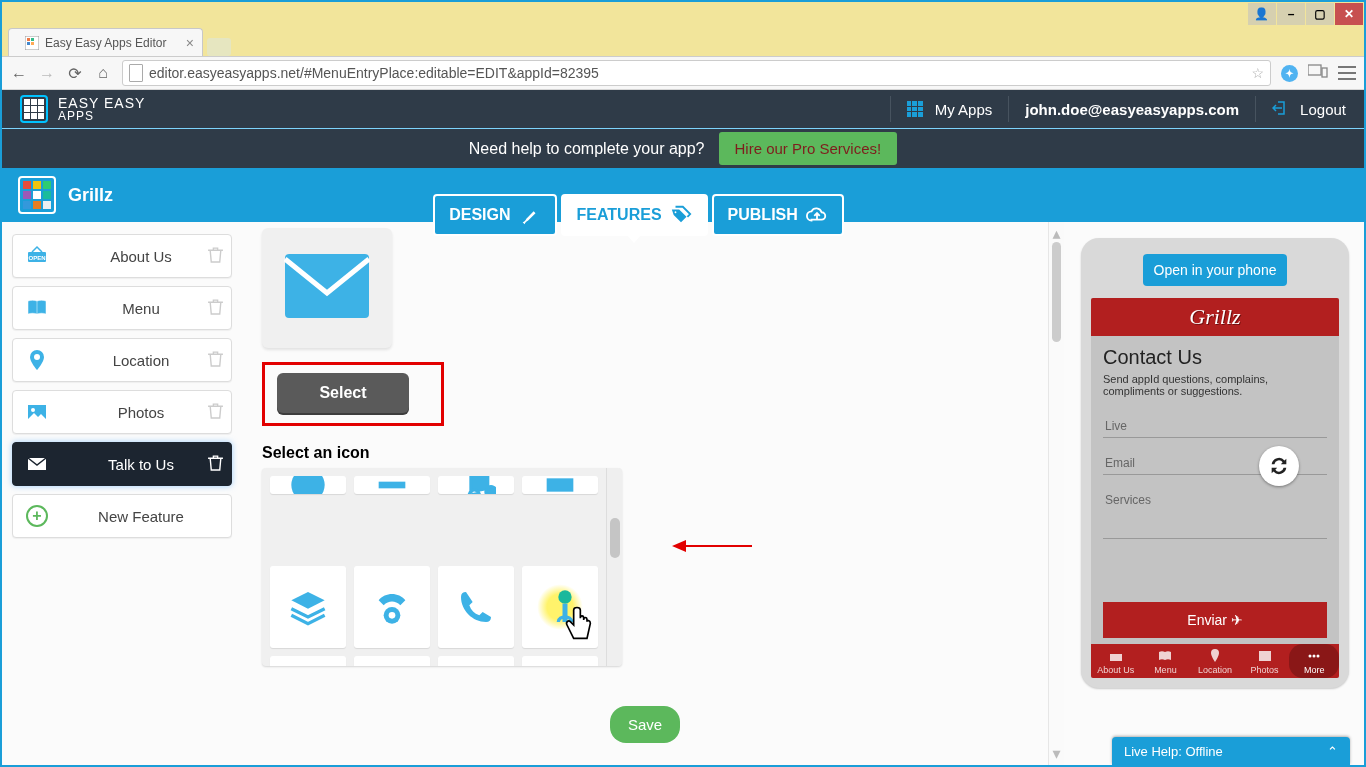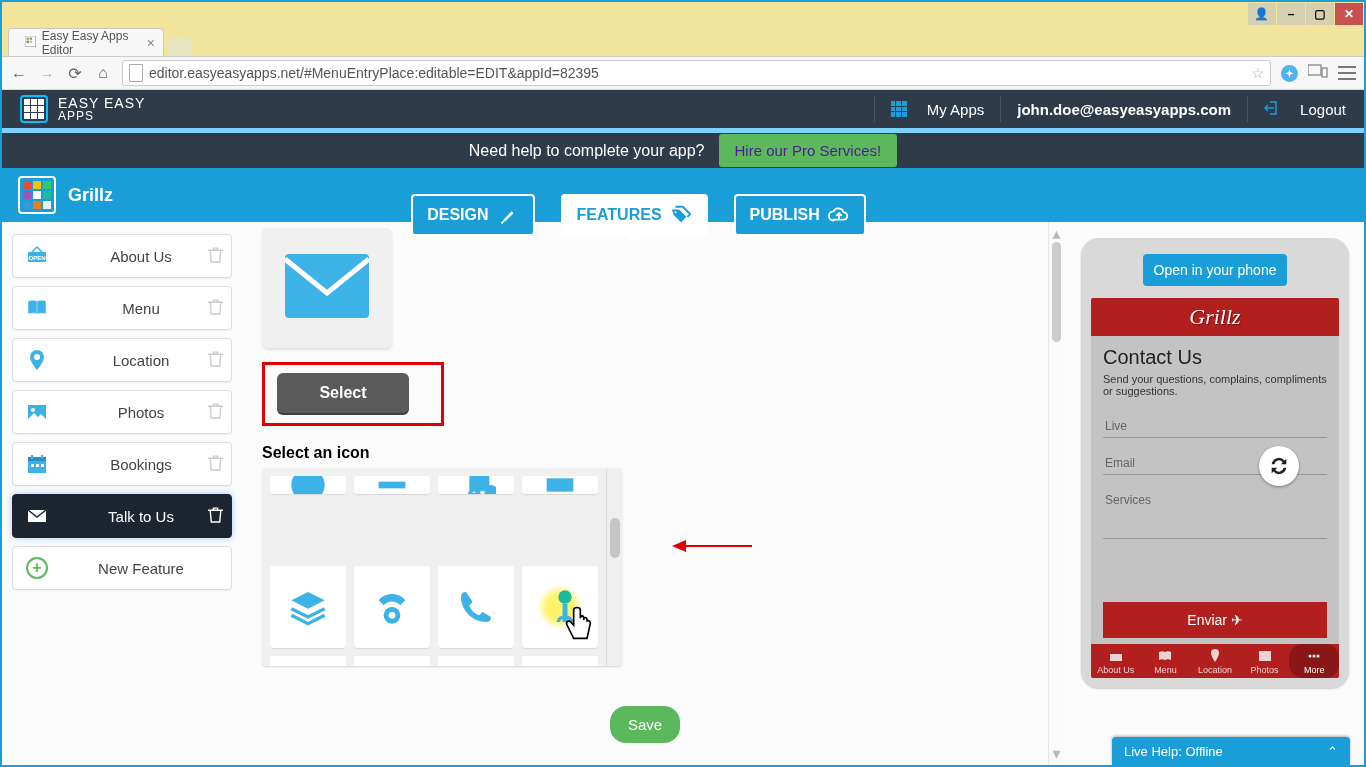--- a/index.html
+++ b/index.html
@@ -9,21 +9,21 @@
 .window-border { border:2px solid #1a9ed8; width:1366px; height:767px; background:#fff; display:flex; flex-direction:column; }
 .titlebar { height:24px; background:#f2e59b; display:flex; justify-content:flex-end; }
 .titlebar .btn { width:28px; height:22px; margin:1px 1px 0 0; display:flex; align-items:center; justify-content:center; font-size:12px; }
 .tb-user { background:#d6d0b0; color:#888; }
 .tb-min { background:#d6d0b0; font-weight:bold; color:#000; }
 .tb-max { background:#d6d0b0; font-weight:bold; color:#000; }
 .tb-close { background:#c75050; color:#fff; font-weight:bold; }
 
 
 .tab-strip { height:30px; background:#f2e59b; display:flex; align-items:flex-end; padding-left:6px; }
-.tab { height:28px; background:#f7f7f7; border-top-left-radius:4px; border-top-right-radius:4px; border:1px solid #c8c8c8; border-bottom:none; display:flex; align-items:center; padding:0 28px 0 16px; font-size:12px; color:#555; position:relative; width:156px; }
+.tab { height:28px; background:#f7f7f7; border-top-left-radius:4px; border-top-right-radius:4px; border:1px solid #c8c8c8; border-bottom:none; display:flex; align-items:center; padding:0 28px 0 16px; font-size:12px; color:#555; position:relative; width:195px; }
 .tab .favicon { width:14px; height:14px; margin-right:6px; display:inline-block; }
 .tab .close-x { position:absolute; right:8px; color:#888; font-size:14px; }
 .tab-new { width:24px; height:18px; margin-left:4px; background:#e6e6c0; border-radius:3px; }
 
 
 .nav-toolbar { height:34px; background:#f7f7f7; border-top:1px solid #ccc; border-bottom:1px solid #d6d6d6; display:flex; align-items:center; padding:0 8px; gap:10px; }
 .nav-btn { width:18px; height:18px; color:#666; display:flex; align-items:center; justify-content:center; font-size:16px; cursor:pointer; }
 .nav-btn.disabled { color:#bbb; }
 .url-field { flex:1; height:26px; border:1px solid #ccc; border-radius:3px; background:#fff; display:flex; align-items:center; padding:0 6px; font-size:14px; color:#555; }
 .url-field .file-icon { width:14px; height:18px; border:1px solid #aaa; border-radius:1px; margin-right:6px; }
@@ -34,36 +34,36 @@
 
 
 .app-area { flex:1; display:flex; flex-direction:column; background:#1a9ed8; overflow:hidden; }
 .app-header { height:38px; background:#2f3b48; display:flex; align-items:center; padding:16px 18px; color:#fff; }
 .logo-box { width:28px; height:28px; border:2px solid #00c2ff; border-radius:4px; display:grid; grid-template-columns:1fr 1fr 1fr; grid-template-rows:1fr 1fr 1fr; gap:1px; padding:2px; margin-right:10px; }
 .logo-box span { background:#fff; }
 .logo-text { line-height:1; font-size:12px; letter-spacing:1px; }
 .logo-text .top { font-size:14px; }
 .header-right { margin-left:auto; display:flex; align-items:center; height:100%; }
 .header-right .sep { width:1px; height:26px; background:#47535f; margin:0 16px; }
-.header-right a { color:#fff; text-decoration:none; font-size:15px; display:flex; align-items:center; gap:20px; }
+.header-right a { color:#fff; text-decoration:none; font-size:15px; display:flex; align-items:center; gap:12px; }
 .my-apps-icon { width:16px; height:16px; display:grid; grid-template-columns:1fr 1fr 1fr; grid-template-rows:1fr 1fr 1fr; gap:1px; }
 .my-apps-icon span { background:#1a9ed8; }
 
 
-.promo-bar { height:40px; background:#2f3b48; border-top:5px solid #7dd3fc; display:flex; align-items:center; justify-content:center; color:#fff; font-size:16px; gap:14px; }
-.promo-btn { background:#5cb85c; color:#4c1d95; border:none; padding:8px 16px; border-radius:3px; font-size:15px; cursor:pointer; }
+.promo-bar { height:40px; background:#2f3b48; border-top:1px solid #7dd3fc; display:flex; align-items:center; justify-content:center; color:#fff; font-size:16px; gap:14px; }
+.promo-btn { background:#5cb85c; color:#7f1d1d; border:none; padding:8px 16px; border-radius:3px; font-size:15px; cursor:pointer; }
 
 
 .main-nav { height:54px; background:#1a9ed8; display:flex; align-items:center; padding:0 16px; }
 .app-name-box { display:flex; align-items:center; gap:12px; color:#fff; font-size:18px; font-weight:bold; }
 .app-name-icon { width:38px; height:38px; border:2px solid #fff; border-radius:4px; display:grid; grid-template-columns:1fr 1fr 1fr; grid-template-rows:1fr 1fr 1fr; gap:2px; padding:3px; }
 .app-name-icon span:nth-child(1){background:#e74c3c;} .app-name-icon span:nth-child(2){background:#f1c40f;} .app-name-icon span:nth-child(3){background:#2ecc71;}
 .app-name-icon span:nth-child(4){background:#9b59b6;} .app-name-icon span:nth-child(5){background:#fff;} .app-name-icon span:nth-child(6){background:#1abc9c;}
 .app-name-icon span:nth-child(7){background:#3498db;} .app-name-icon span:nth-child(8){background:#e67e22;} .app-name-icon span:nth-child(9){background:#ecf0f1;}
-.nav-tabs { margin-left:auto; margin-right:auto; transform:translateX(-92px); display:flex; gap:26px;margin-top:40px; }
+.nav-tabs { margin-left:auto; margin-right:auto; transform:translateX(-92px); display:flex; gap:4px;margin-top:40px; }
 .nav-tab { background:#1a9ed8; border:2px solid #fff; color:#fff; padding:8px 14px; border-radius:4px; font-size:16px; font-weight:bold; display:flex; align-items:center; gap:8px; cursor:pointer; position:relative;}
 .nav-tab.active { background:#fff; color:#1a9ed8; }
 .nav-tab.active::after { content:''; position:absolute; bottom:-9px; left:50%; transform:translateX(-50%); width:0; height:0; border-left:7px solid transparent; border-right:7px solid transparent; border-top:8px solid #fff; }
 .nav-tab svg { width:22px; height:22px; }
 
 
 .content-wrap { flex:1; display:flex; background:#1a9ed8; overflow:hidden; }
 .content-inner { flex:1; display:flex; background:#fbfbfb; margin:0; overflow:hidden; }
 
 
@@ -329,36 +329,20 @@
                   <rect x="3" y="5" width="18" height="14" fill="#3db2e6"></rect>
                   <circle cx="8" cy="10" r="2" fill="#fff"></circle>
                   <path d="M3 19l6-6 4 4 3-3 5 5z" fill="#fff"></path>
                 </svg>
               </span>
             <span class="fi-label">Photos</span>
             <span class="trash"><svg viewBox="0 0 14 16">
                   <path d="M2 4h10l-1 11H3zM5 4V2h4v2M0 4h14" stroke="currentColor" fill="none" stroke-width="1.3"></path>
                 </svg></span>
           </div>
-          <div class="feature-item">
-            <span class="fi-icon">
-                <svg viewBox="0 0 24 24">
-                  <rect x="3" y="5" width="18" height="16" fill="#3db2e6"></rect>
-                  <rect x="3" y="5" width="18" height="4" fill="#2a8fc0"></rect>
-                  <rect x="6" y="12" width="3" height="3" fill="#fff"></rect>
-                  <rect x="11" y="12" width="3" height="3" fill="#fff"></rect>
-                  <rect x="16" y="12" width="3" height="3" fill="#fff"></rect>
-                  <path d="M7 3v4M17 3v4" stroke="#3db2e6" stroke-width="2"></path>
-                </svg>
-              </span>
-            <span class="fi-label">Bookings</span>
-            <span class="trash"><svg viewBox="0 0 14 16">
-                  <path d="M2 4h10l-1 11H3zM5 4V2h4v2M0 4h14" stroke="currentColor" fill="none" stroke-width="1.3"></path>
-                </svg></span>
-          </div>
           <div class="feature-item active">
             <span class="fi-icon">
                 <svg viewBox="0 0 24 24">
                   <rect x="3" y="6" width="18" height="12" fill="currentColor"></rect>
                   <path d="M3 6l9 7 9-7" stroke="#1c2530" stroke-width="1.5" fill="none"></path>
                 </svg>
               </span>
             <span class="fi-label">Talk to Us</span>
             <span class="trash"><svg viewBox="0 0 14 16">
                   <path d="M2 4h10l-1 11H3zM5 4V2h4v2M0 4h14" stroke="currentColor" fill="none" stroke-width="1.3"></path>
@@ -473,21 +457,21 @@
           <span class="arrow down">▾</span>
         </div>
 
         <div class="preview-area" style="position:relative;">
           <div class="phone">
             <button class="open-btn">Open in your phone</button>
             <div class="phone-screen">
               <div class="ps-header">Grillz</div>
               <div class="ps-body">
                 <h3>Contact Us</h3>
-                <p>Send your questions, complains, compliments or suggestions.</p>
+                <p>Send appId questions, complains, compliments or suggestions.</p>
                 <div class="ps-field">Live</div>
                 <div class="ps-field">Email</div>
                 <div class="ps-field" style="height:56px;">Services</div>
                 <div class="spinner">
                   <svg viewBox="0 0 24 24">
                       <path d="M4 10a8 8 0 0114-4l2-2v6h-6l2-2a5 5 0 00-9 2zM20 14a8 8 0 01-14 4l-2 2v-6h6l-2 2a5 5 0 009-2z" fill="#222"></path>
                     </svg>
                 </div>
               </div>
               <div class="ps-send">

